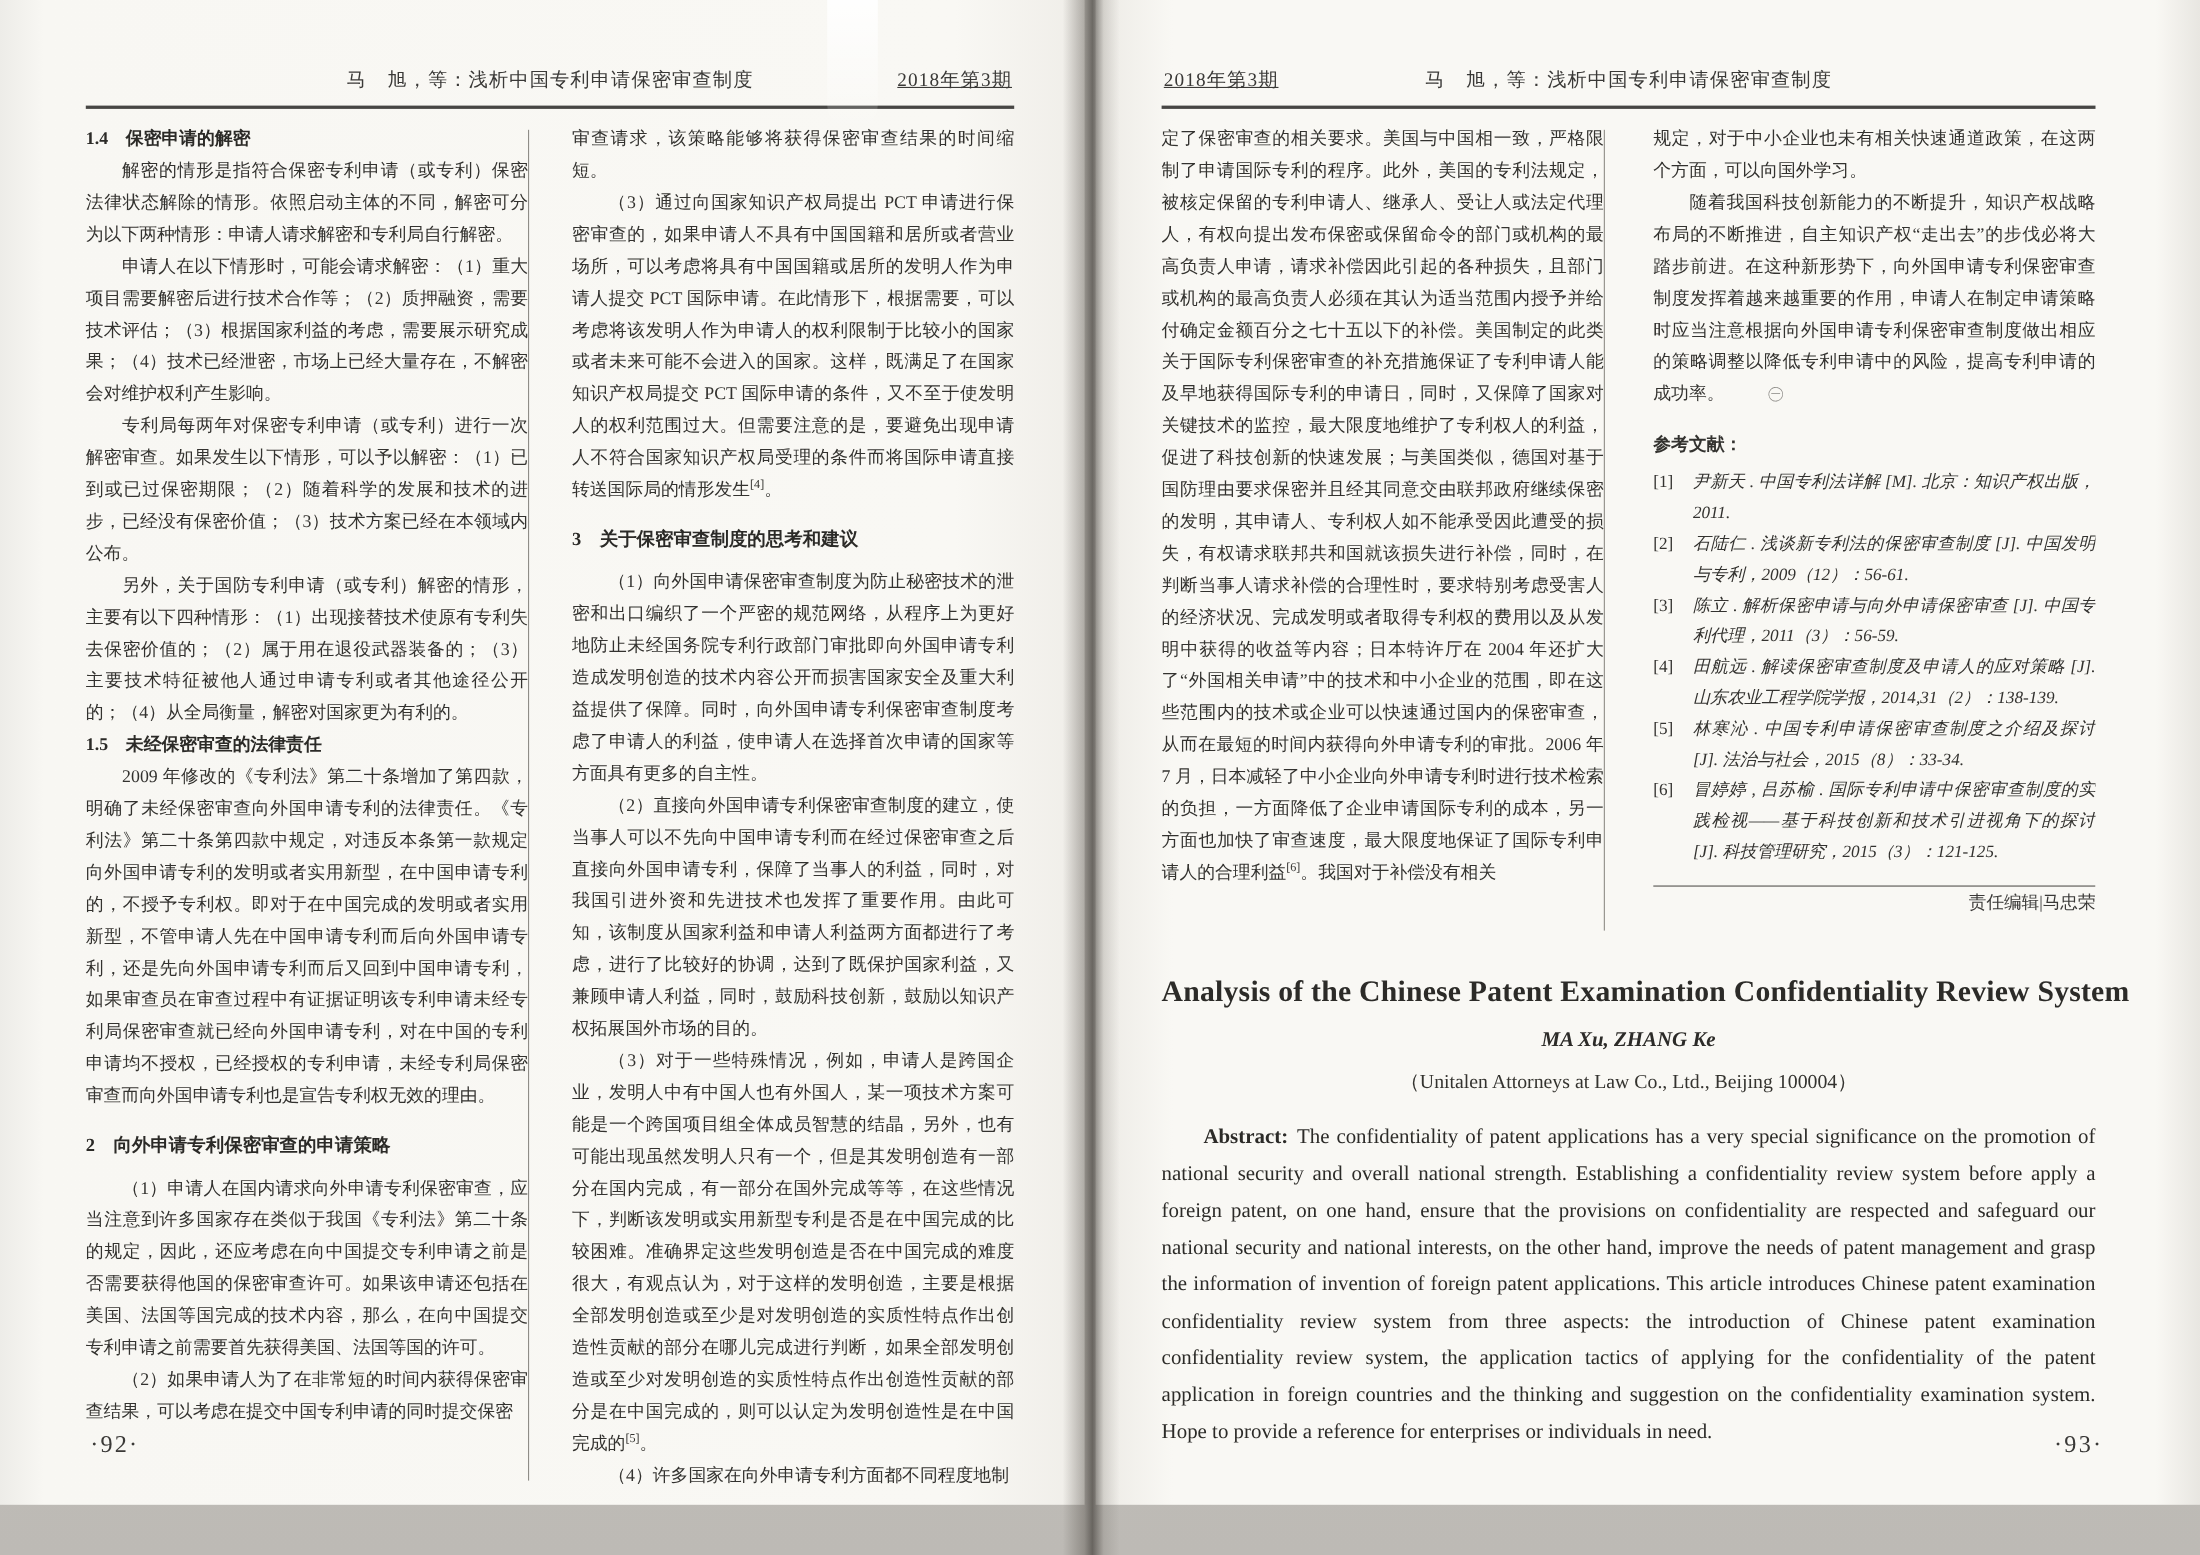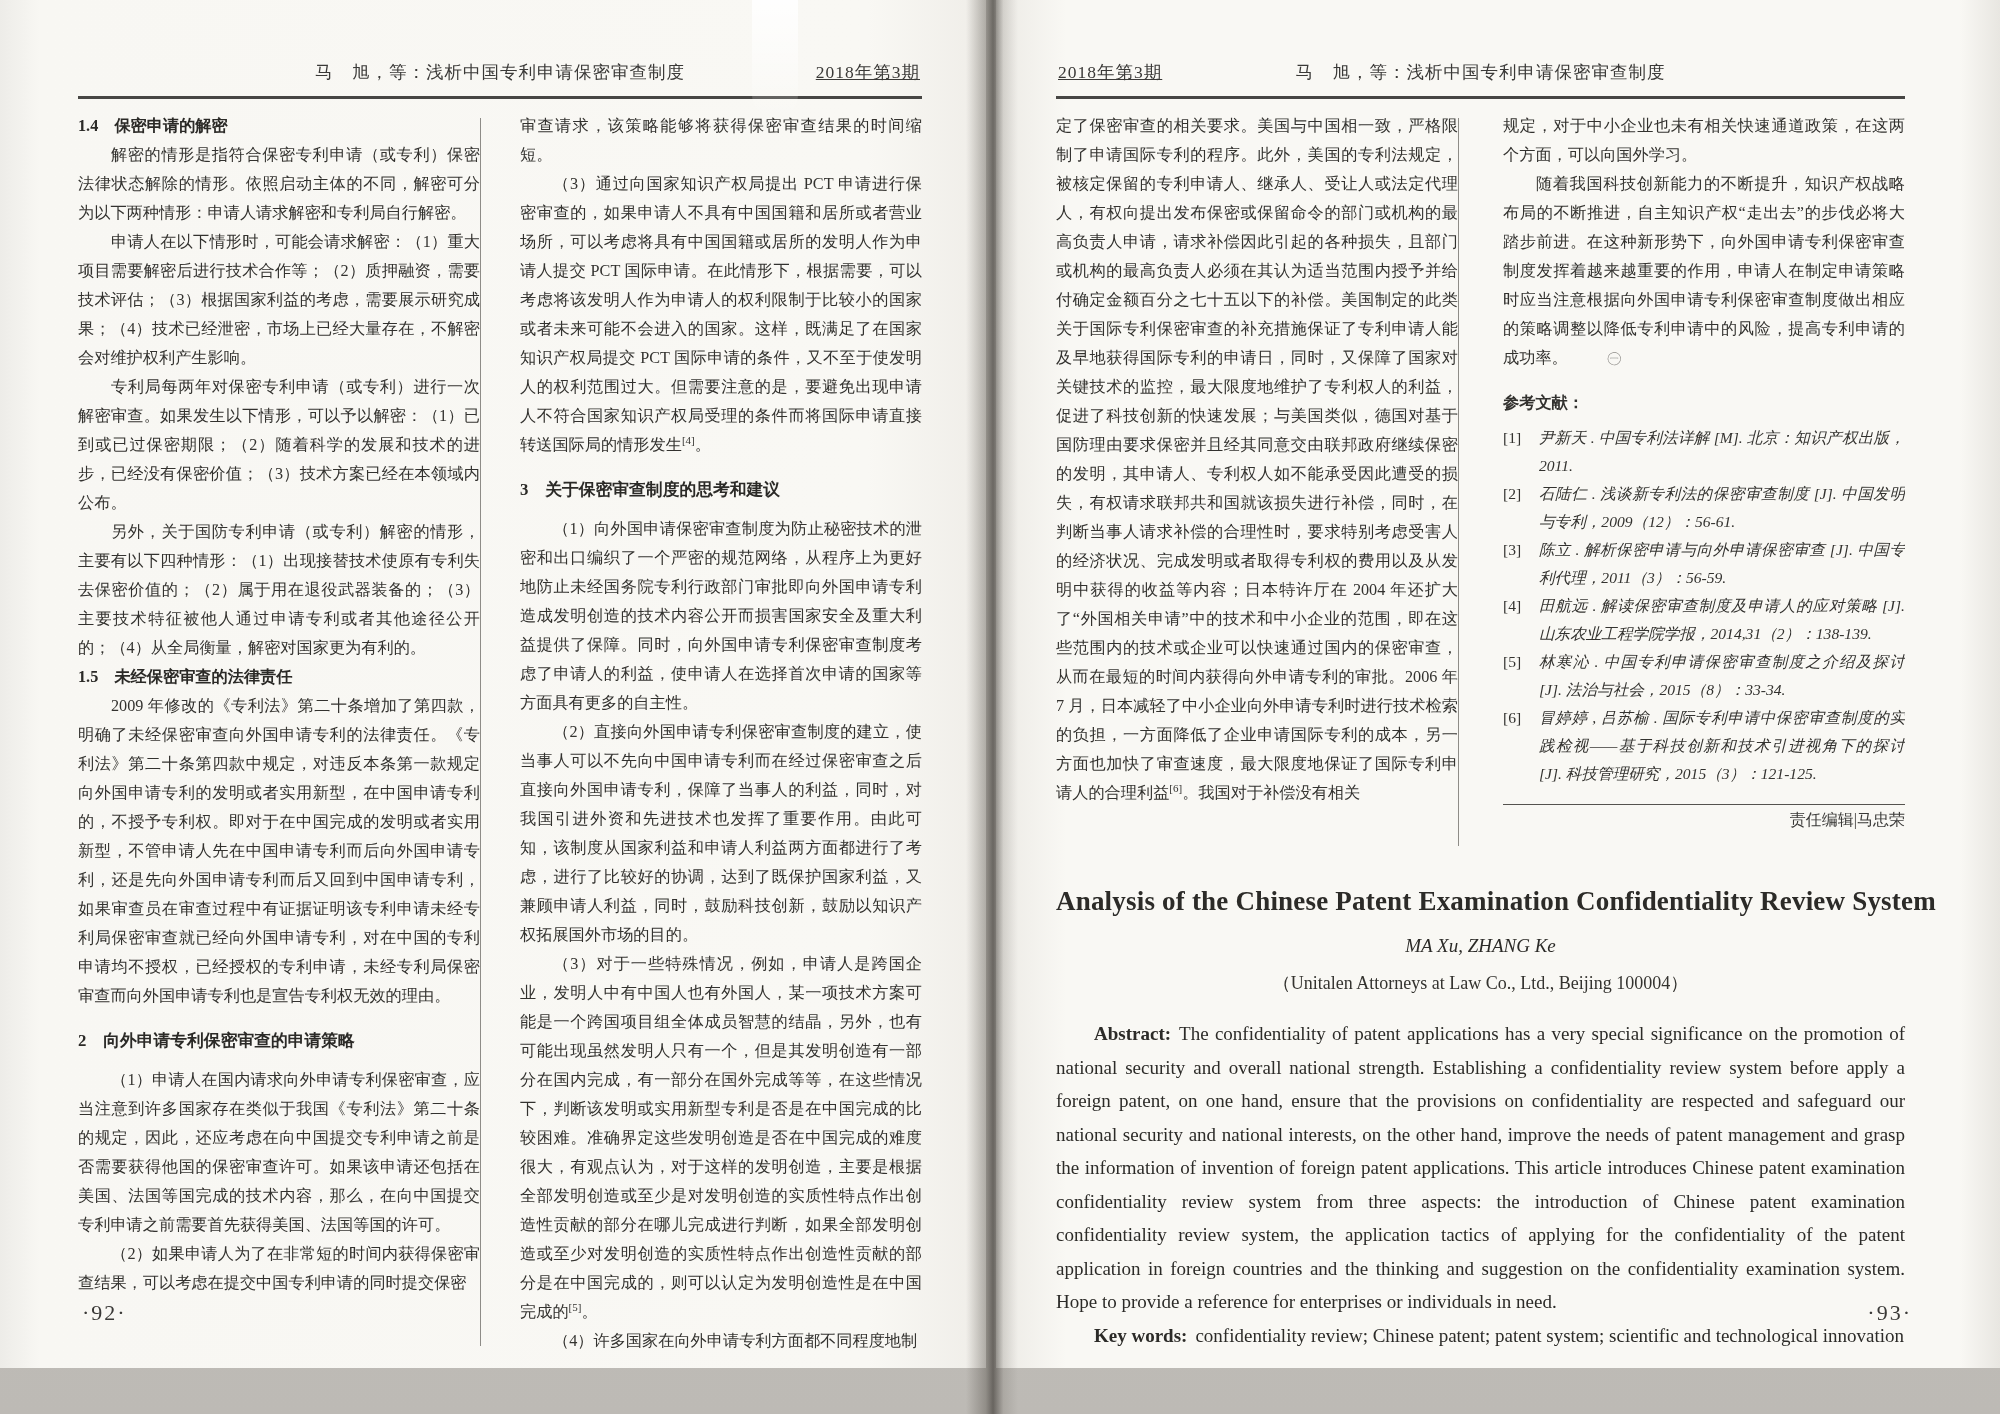--- a/index.html
+++ b/index.html
@@ -39,21 +39,21 @@
   .refs-head{margin:16px 0 6px 0;font-weight:bold;}
   .refs{margin:0;padding:0;list-style:none;font-style:italic;font-size:15.6px;line-height:28px;}
   .ref{display:flex;}
   .ref-no{flex:0 0 36px;font-style:normal;}
   .ref-text{flex:1;text-align:justify;}
   .editor{border-top:1.5px solid #55534f;margin-top:16px;padding-top:0;text-align:right;font-size:16px;color:#3a3937;}
   .end-mark{display:inline-block;margin-left:6px;color:#8a8884;font-size:15px;}
 
   .en-sec{margin-top:30px;color:#2c2b28;}
   .en-title{text-align:center;font-weight:bold;font-size:27px;white-space:nowrap;letter-spacing:.2px;}
-  .en-authors{text-align:center;font-weight:normal;font-style:italic;font-size:19px;margin-top:18px;}
+  .en-authors{text-align:center;font-weight:bold;font-style:italic;font-size:19px;margin-top:18px;}
   .en-affil{text-align:center;font-size:18px;margin-top:14px;color:#34332f;}
   .en-abstract{margin:22px 0 0 0;font-size:19px;line-height:33.5px;text-align:justify;text-indent:38px;}
   .en-abstract .lbl,.en-keywords .lbl{font-weight:bold;margin-right:8px;}
   .en-keywords{margin:0;font-size:19px;line-height:33.5px;text-align:justify;text-indent:38px;}
 
   .page-no{position:absolute;bottom:42px;font-size:22px;letter-spacing:2px;color:#3a3937;}
   .page-no-left{left:82px;}
   .page-no-right{right:88px;}
 </style>
 </head>
@@ -143,21 +143,20 @@
         </ol>
         <div class="editor">责任编辑|马忠荣</div>
       </div>
     </div>
 
     <div class="en-sec">
       <div class="en-title">Analysis of the Chinese Patent Examination Confidentiality Review System</div>
       <div class="en-authors">MA Xu, ZHANG Ke</div>
       <div class="en-affil">（Unitalen Attorneys at Law Co., Ltd., Beijing 100004）</div>
       <p class="en-abstract"><span class="lbl">Abstract:</span><span>The confidentiality of patent applications has a very special significance on the promotion of national security and overall national strength. Establishing a confidentiality review system before apply a foreign patent, on one hand, ensure that the provisions on confidentiality are respected and safeguard our national security and national interests, on the other hand, improve the needs of patent management and grasp the information of invention of foreign patent applications. This article introduces Chinese patent examination confidentiality review system from three aspects: the introduction of Chinese patent examination confidentiality review system, the application tactics of applying for the confidentiality of the patent application in foreign countries and the thinking and suggestion on the confidentiality examination system. Hope to provide a reference for enterprises or individuals in need.</span></p>
-      <p class="en-keywords"><span class="lbl">Key words:</span><span>confidentiality review; Chinese patent; patent system; scientific and technological innovation</span></p>
     </div>
 
     <div class="page-no page-no-right">·93·</div>
   </div>
 
   <div class="seam"></div>
   <div class="fold-glare"></div>
 </div>
 
 </body></html>

